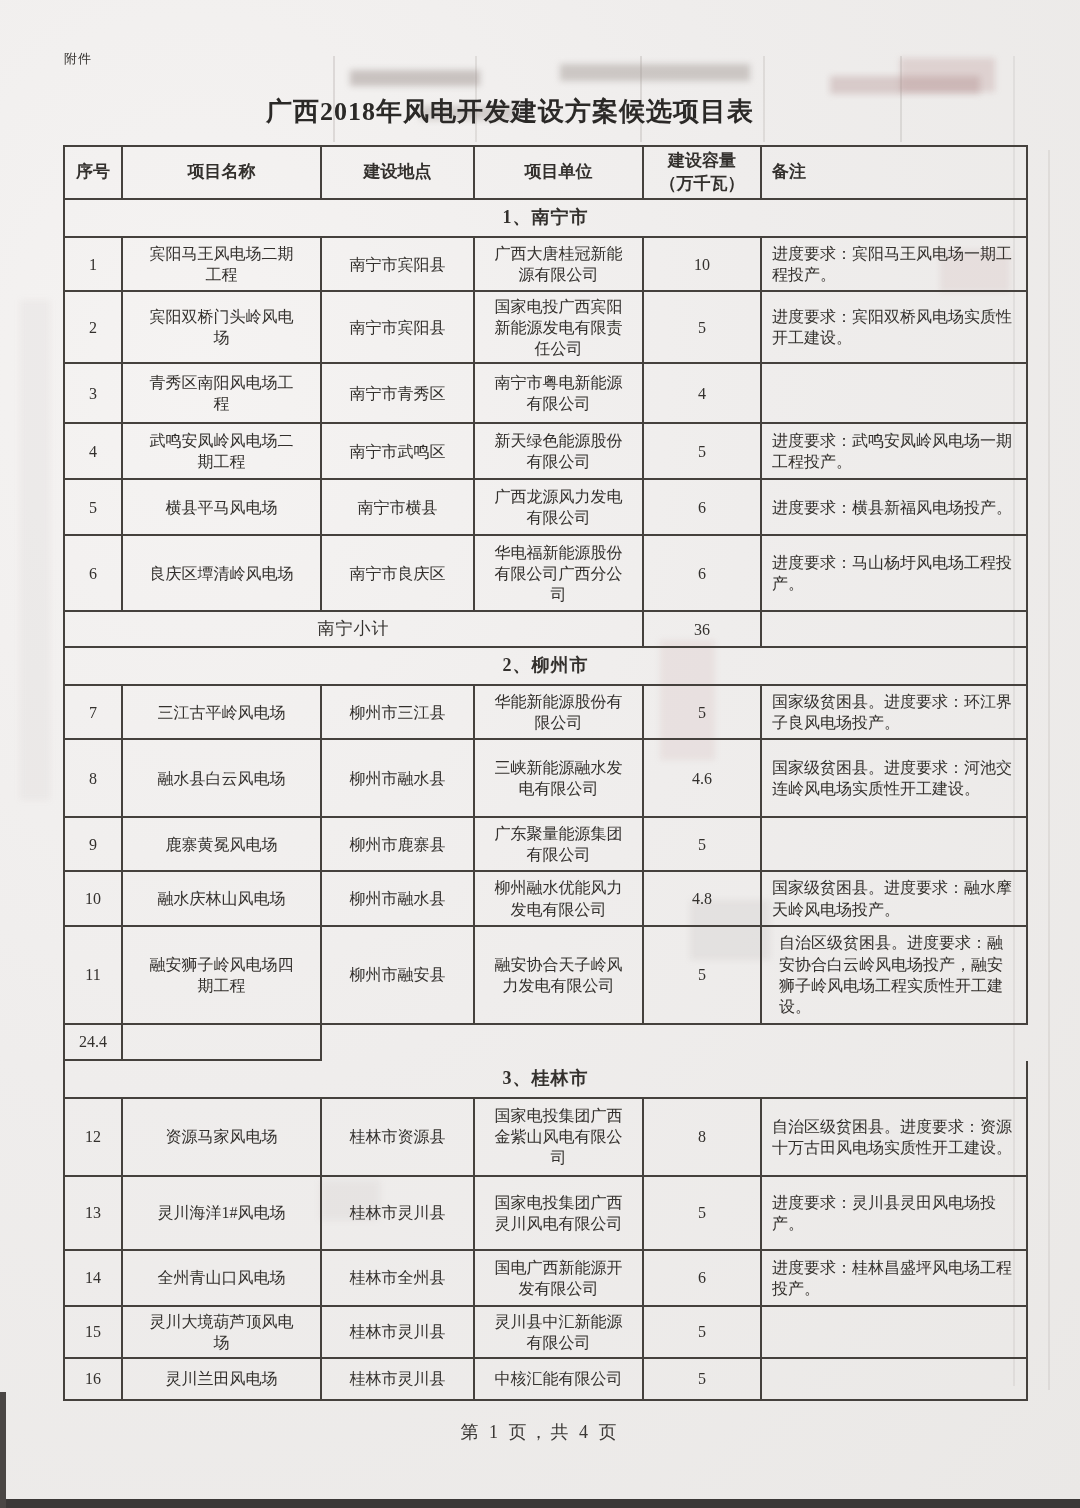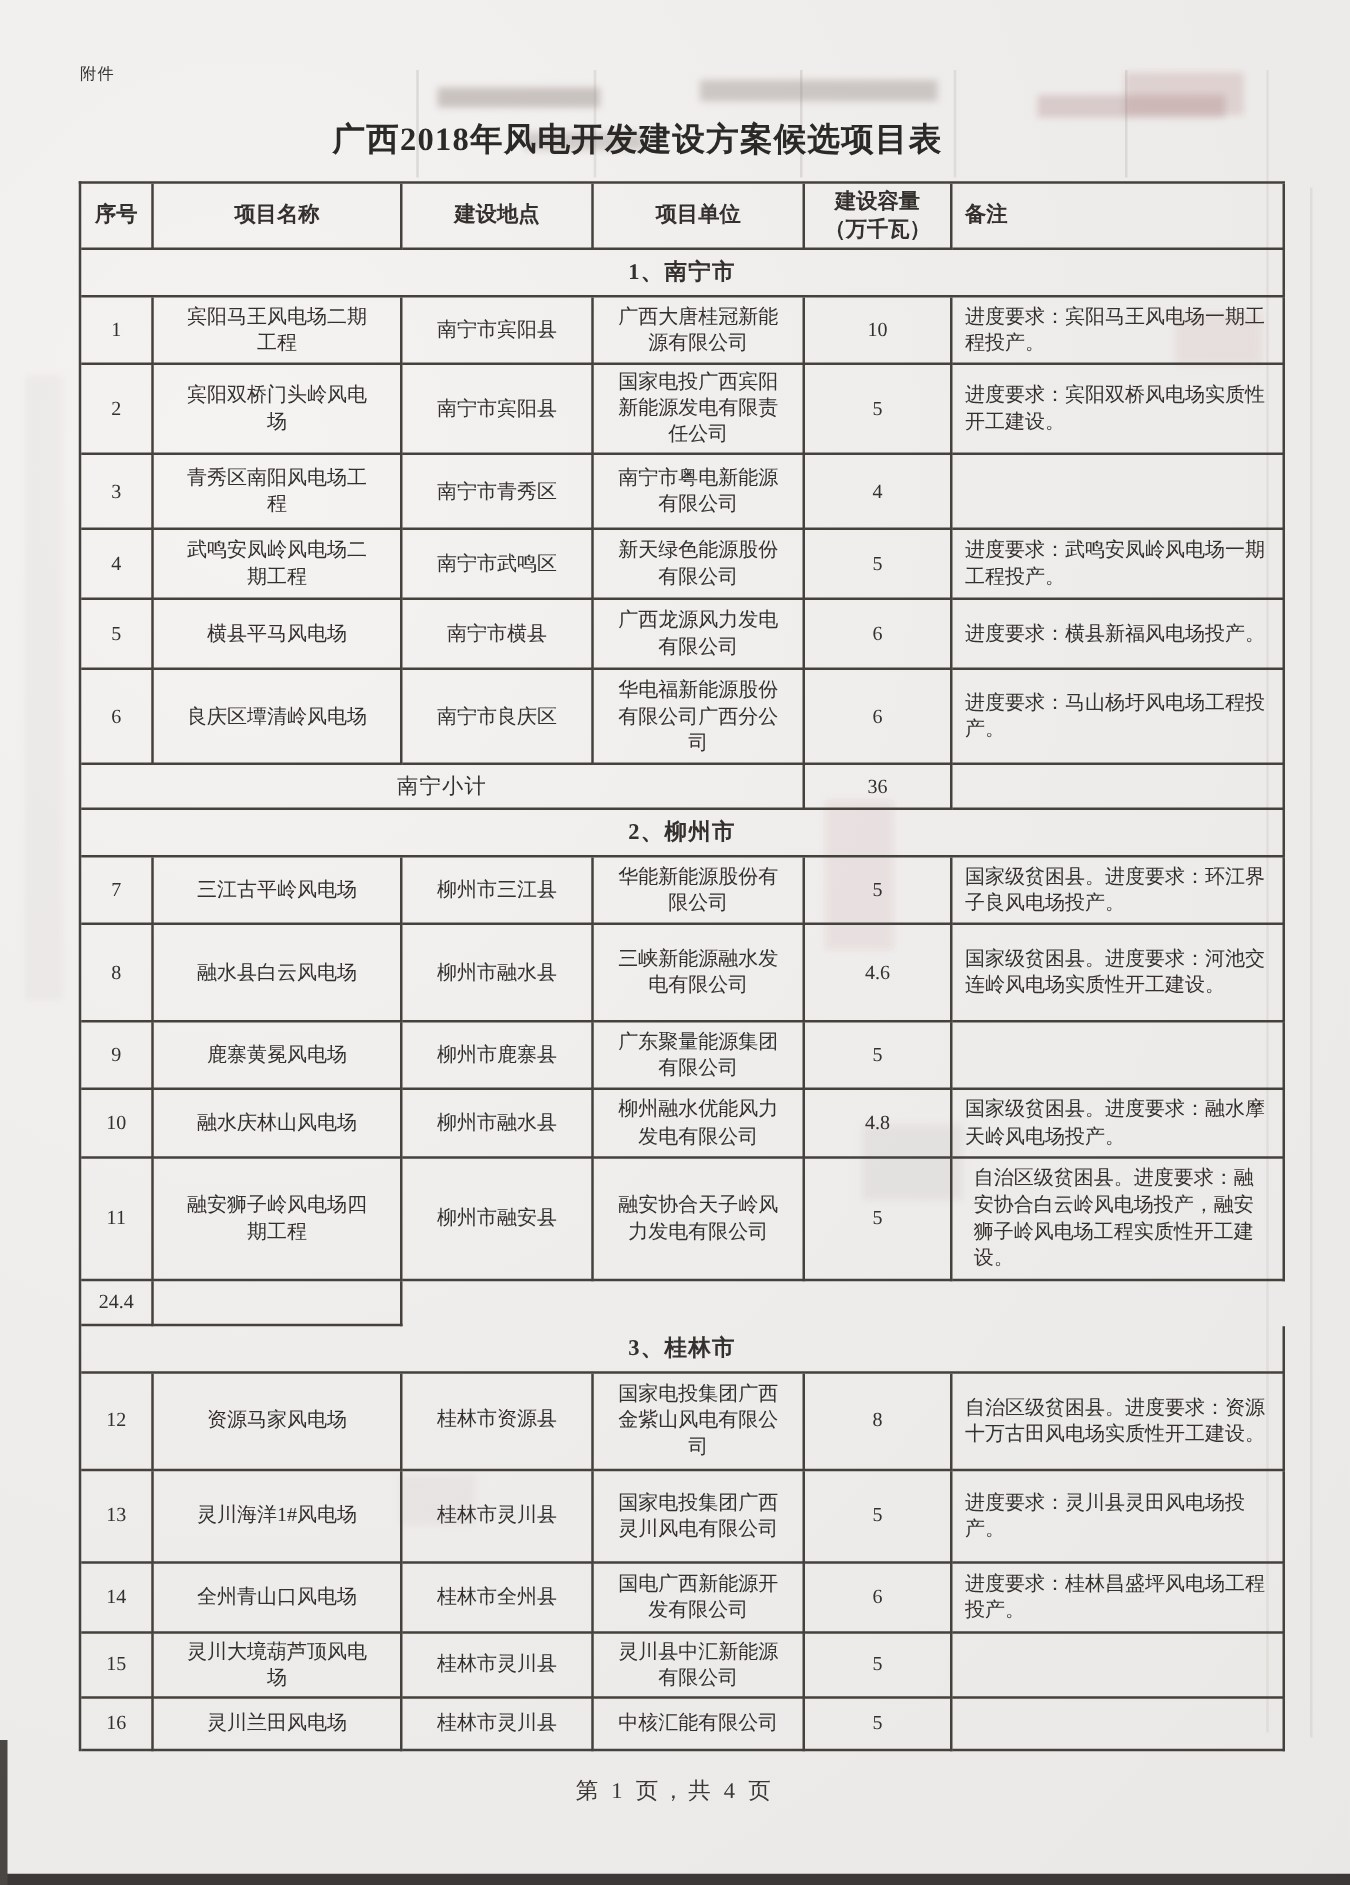--- a/index.html
+++ b/index.html
@@ -98,21 +98,21 @@
       <div class="cell section" style="min-height: 38px;">1、南宁市</div>
       <div class="cell c-no" style="min-height: 48px;">1</div>
       <div class="cell c-name" style="min-height: 48px;">宾阳马王风电场二期工程</div>
       <div class="cell c-loc" style="min-height: 48px;">南宁市宾阳县</div>
       <div class="cell c-comp" style="min-height: 48px;">广西大唐桂冠新能源有限公司</div>
       <div class="cell c-cap" style="min-height: 48px;">10</div>
       <div class="cell c-rem" style="min-height: 48px;">进度要求：宾阳马王风电场一期工程投产。</div>
       <div class="cell c-no" style="min-height: 72px;">2</div>
       <div class="cell c-name" style="min-height: 72px;">宾阳双桥门头岭风电场</div>
       <div class="cell c-loc" style="min-height: 72px;">南宁市宾阳县</div>
-      <div class="cell c-comp" style="min-height: 72px; font-family: Liberation Mono, monospace;">国家电投广西宾阳新能源发电有限责任公司</div>
+      <div class="cell c-comp" style="min-height: 72px;">国家电投广西宾阳新能源发电有限责任公司</div>
       <div class="cell c-cap" style="min-height: 72px;">5</div>
       <div class="cell c-rem" style="min-height: 72px;">进度要求：宾阳双桥风电场实质性开工建设。</div>
       <div class="cell c-no" style="min-height: 60px;">3</div>
       <div class="cell c-name" style="min-height: 60px;">青秀区南阳风电场工程</div>
       <div class="cell c-loc" style="min-height: 60px;">南宁市青秀区</div>
       <div class="cell c-comp" style="min-height: 60px;">南宁市粤电新能源有限公司</div>
       <div class="cell c-cap" style="min-height: 60px;">4</div>
       <div class="cell c-rem" style="min-height: 60px;"></div>
       <div class="cell c-no" style="min-height: 56px;">4</div>
       <div class="cell c-name" style="min-height: 56px;">武鸣安凤岭风电场二期工程</div>
@@ -164,21 +164,21 @@
       <div class="cell c-name" style="min-height: 98px;">融安狮子岭风电场四期工程</div>
       <div class="cell c-loc" style="min-height: 98px;">柳州市融安县</div>
       <div class="cell c-comp" style="min-height: 98px;">融安协合天子岭风力发电有限公司</div>
       <div class="cell c-cap" style="min-height: 98px;">5</div>
       <div class="cell c-rem" style="min-height: 98px; padding-left: 17px;">自治区级贫困县。进度要求：融安协合白云岭风电场投产，融安狮子岭风电场工程实质性开工建设。</div>
       <div class="cell c-cap" style="min-height: 36px;">24.4</div>
       <div class="cell c-rem" style="min-height: 36px;"></div>
       <div class="cell section" style="min-height: 38px;">3、桂林市</div>
       <div class="cell c-no" style="min-height: 78px;">12</div>
       <div class="cell c-name" style="min-height: 78px;">资源马家风电场</div>
-      <div class="cell c-loc" style="min-height: 78px; font-family: Liberation Mono, monospace;">桂林市资源县</div>
+      <div class="cell c-loc" style="min-height: 78px;">桂林市资源县</div>
       <div class="cell c-comp" style="min-height: 78px;">国家电投集团广西金紫山风电有限公司</div>
       <div class="cell c-cap" style="min-height: 78px;">8</div>
       <div class="cell c-rem" style="min-height: 78px;">自治区级贫困县。进度要求：资源十万古田风电场实质性开工建设。</div>
       <div class="cell c-no" style="min-height: 74px; font-family: Liberation Serif, serif;">13</div>
       <div class="cell c-name" style="min-height: 74px;">灵川海洋1#风电场</div>
       <div class="cell c-loc" style="min-height: 74px;">桂林市灵川县</div>
       <div class="cell c-comp" style="min-height: 74px;">国家电投集团广西灵川风电有限公司</div>
       <div class="cell c-cap" style="min-height: 74px;">5</div>
       <div class="cell c-rem" style="min-height: 74px;">进度要求：灵川县灵田风电场投产。</div>
       <div class="cell c-no" style="min-height: 56px;">14</div>

